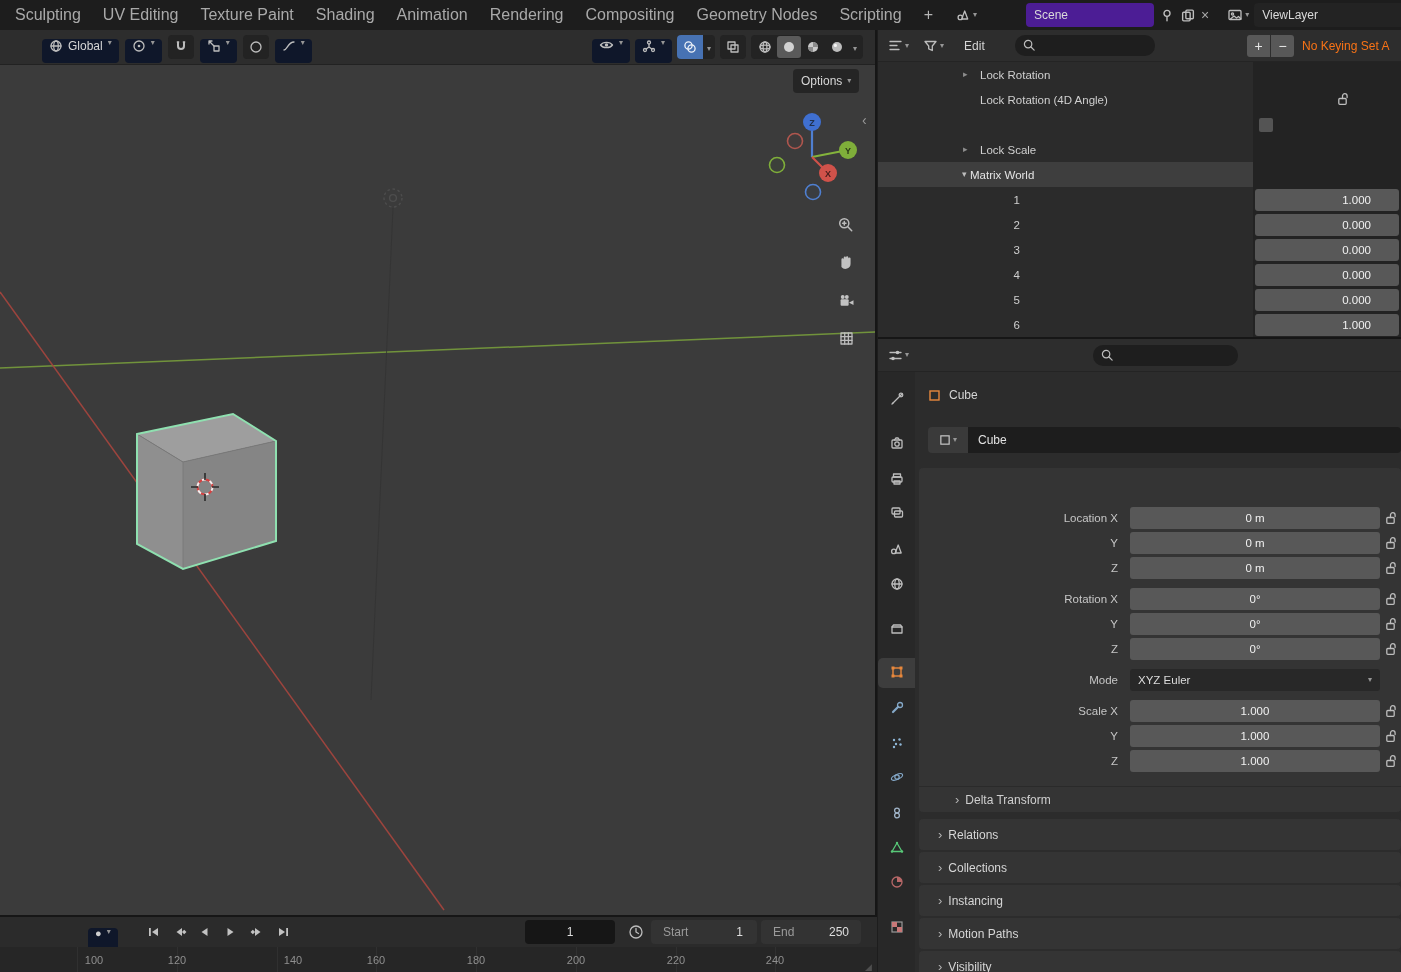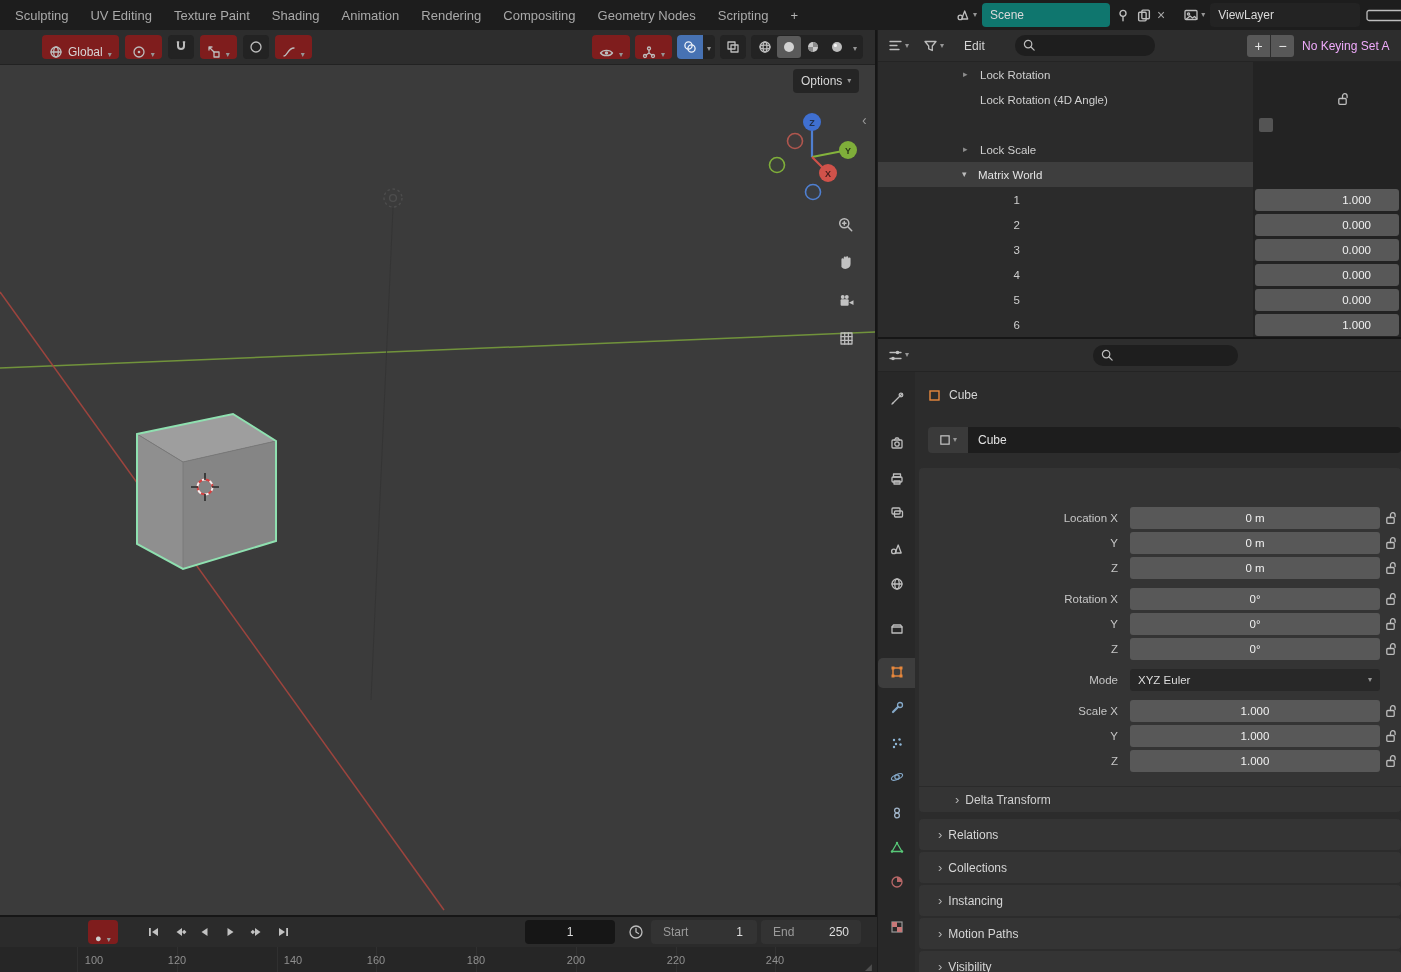--- a/index.html
+++ b/index.html
@@ -4,26 +4,26 @@
 <style>
 *{margin:0;padding:0;box-sizing:border-box;}
 html,body{background:#0e0e0e;}
 .app{position:relative;width:1401px;height:972px;overflow:hidden;background:#1d1d1d;
   font-family:"Liberation Sans","DejaVu Sans",sans-serif;font-size:12px;color:#c8c8c8;}
 .abs{position:absolute;}
 .flex{display:flex;align-items:center;}
 .chev{font-size:8px;color:#969696;line-height:1;}
 .rot90{display:inline-block;transform:rotate(90deg);}
 .panelchev{font-size:13px;color:#b4b4b4;line-height:1;}
-.pill{display:flex;align-items:flex-end;gap:5px;background:#7f1d1d;border-radius:4px;height:24px;padding:0 7px;}
+.pill{display:flex;align-items:flex-start;gap:5px;background:#0f172a;border-radius:4px;height:24px;padding:0 7px;margin-top:8px;}
 .tbtn{display:flex;align-items:center;justify-content:center;background:#232323;border-radius:4px;height:24px;width:26px;}
 .field{position:absolute;background:#585858;border-radius:3px;color:#f1f1f1;display:flex;align-items:center;justify-content:center;font-size:11.5px;height:22px;}
 .dd{position:absolute;background:#282828;border-radius:3px;color:#dcdcdc;display:flex;align-items:center;font-size:11.5px;height:22px;padding:0 8px;}
 .rowlabel{position:absolute;left:0;width:199px;text-align:right;color:#c6c6c6;font-size:11.5px;line-height:22px;}
-.ws-tab{height:32px;display:flex;align-items:center;padding:0 11px;font-size:13px;color:#a9a9a9;}
+.ws-tab{height:32px;display:flex;align-items:center;padding:0 11px;font-size:16px;color:#a9a9a9;}
 .ptab{position:absolute;left:2px;width:33px;height:28px;display:flex;align-items:center;justify-content:center;}
 svg{display:block;}
 .s{stroke:#bdbdbd;fill:none;stroke-width:1.3;stroke-linecap:round;stroke-linejoin:round;}
 .f{fill:#c2c2c2;stroke:none;}
 .navbtn{position:absolute;width:28px;height:28px;border-radius:14px;display:flex;align-items:center;justify-content:center;}
 .chanrow{position:absolute;left:0;width:375px;height:25px;display:flex;align-items:center;}
 .chantext{font-size:11.5px;color:#cfcfcf;}
 .cpanel{position:absolute;left:4px;right:0;height:31px;background:#343434;border-radius:4px;display:flex;align-items:center;}
 .tick{position:absolute;top:0;width:1px;height:27px;background:#303030;}
 .ticknum{position:absolute;top:7px;transform:translateX(-50%);font-size:11px;color:#8f8f8f;}
@@ -47,21 +47,21 @@
       <div class="ws-tab" style="color:#b5b5b5;">+</div>
     </div>
     <div class="abs flex" style="left:956px;top:3px;height:24px;gap:5px;">
       <div class="flex" style="gap:2px;">
         <svg width="15" height="14" viewBox="0 0 14 14">
             <path class="s" d="M5.2 11 L8.2 3 L11.2 11 Z"></path>
             <circle class="s" cx="3.8" cy="9.4" r="2.2"></circle>
           </svg>
         <span class="chev">▾</span>
       </div>
-      <div class="flex" style="width:128px;height:24px;background:#0f766e;border-radius:4px;padding:0 8px;color:#dadada;">
+      <div class="flex" style="width:128px;height:24px;background:#4c1d95;border-radius:4px;padding:0 8px;color:#dadada;margin-left:44px;">
           <span>Scene</span>
         </div>
       <svg width="16" height="15" viewBox="0 0 14 14">
           <circle class="s" cx="7" cy="5" r="2.8"></circle>
           <path class="s" d="M7 7.8 V12"></path>
         </svg>
       <svg width="16" height="15" viewBox="0 0 14 14">
           <rect class="s" x="2" y="4" width="7" height="8" rx="1"></rect>
           <rect class="s" x="5" y="2" width="7" height="8" rx="1"></rect>
         </svg>
@@ -368,21 +368,21 @@
             <circle class="s" cx="5.5" cy="5.5" r="4"></circle>
             <path class="s" d="M8.6 8.6 L12 12"></path>
           </svg>
       </div>
       <div class="abs flex" style="left:369px;top:5px;width:23px;height:22px;background:#585858;border-radius:3px 0 0 3px;justify-content:center;color:#e8e8e8;font-size:14px;">
           <span>+</span>
         </div>
       <div class="abs flex" style="left:393px;top:5px;width:23px;height:22px;background:#585858;border-radius:0 3px 3px 0;justify-content:center;color:#e8e8e8;font-size:14px;">
           <span>−</span>
         </div>
-      <span class="abs" style="left:424px;top:9px;color:#f0abfc;white-space:nowrap;">No Keying Set A</span>
+      <span class="abs" style="left:424px;top:9px;color:#f97316;white-space:nowrap;">No Keying Set A</span>
     </div>
 
     <div class="chanrow" style="top:32px;">
       <span class="chev abs" style="left:85px;font-size:9px;color:#8d8d8d;">▸</span>
       <span class="chantext abs" style="left:102px;">Lock Rotation</span>
     </div>
     <div class="chanrow" style="top:57px;">
       <span class="chantext abs" style="left:102px;">Lock Rotation (4D Angle)</span>
     </div>
     <div class="abs" style="left:460px;top:62px;">
@@ -391,21 +391,21 @@
           <path class="s" d="M4.5 6.5 V4 a2.3 2.3 0 0 1 4.6 0 V5.5"></path>
         </svg>
     </div>
     <div class="abs" style="left:381px;top:87.5px;width:14px;height:14px;background:#545454;border-radius:2px;"></div>
     <div class="chanrow" style="top:107px;">
       <span class="chev abs" style="left:85px;font-size:9px;color:#8d8d8d;">▸</span>
       <span class="chantext abs" style="left:102px;text-align:right;">Lock Scale</span>
     </div>
     <div class="chanrow" style="top:132px;background:#3e3e3e;">
       <span class="chev abs" style="left:84px;font-size:9px;color:#bdbdbd;">▾</span>
-      <span class="chantext abs" style="left:100px;color:#e4e4e4;">Matrix World</span>
+      <span class="chantext abs" style="left:92px;color:#e4e4e4;">Matrix World</span>
     </div>
 
     <div class="chanrow" style="top:157px;">
         <span class="chantext abs" style="left:0;width:142px;text-align:right;">1</span>
       </div>
     <div class="chanrow" style="top:182px;">
         <span class="chantext abs" style="left:0;width:142px;text-align:right;">2</span>
       </div>
     <div class="chanrow" style="top:207px;">
         <span class="chantext abs" style="left:0;width:142px;text-align:right;">3</span>

